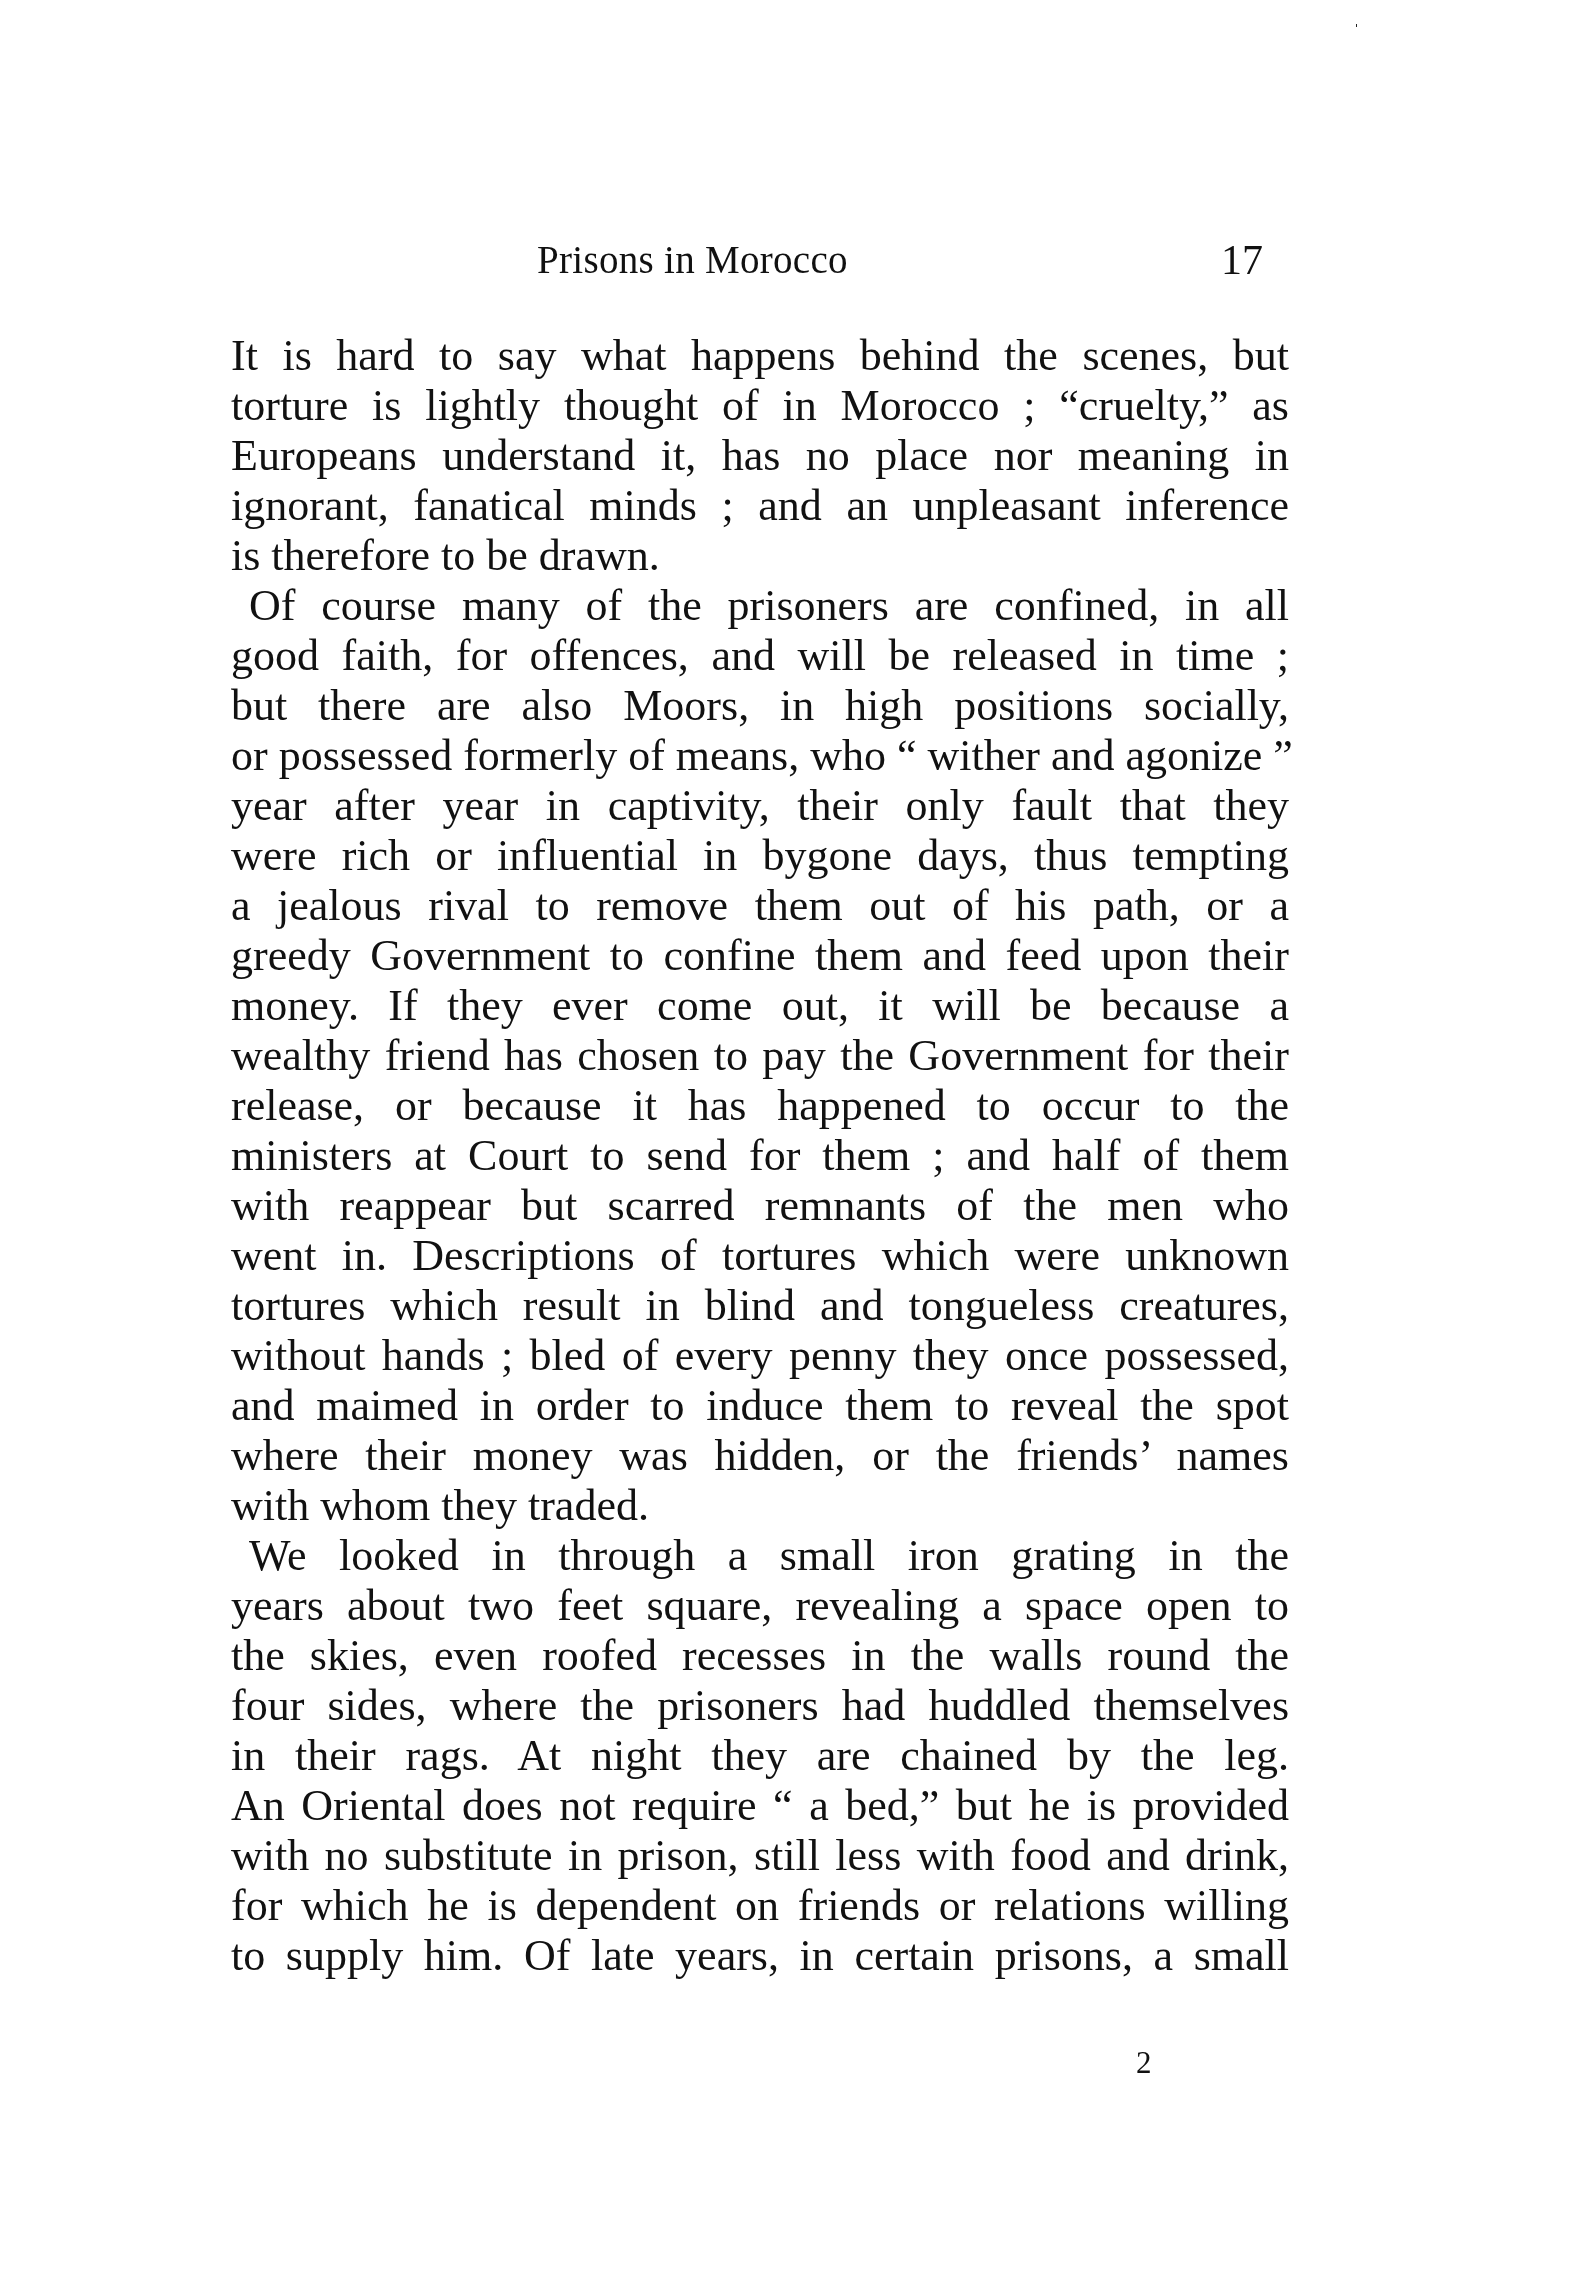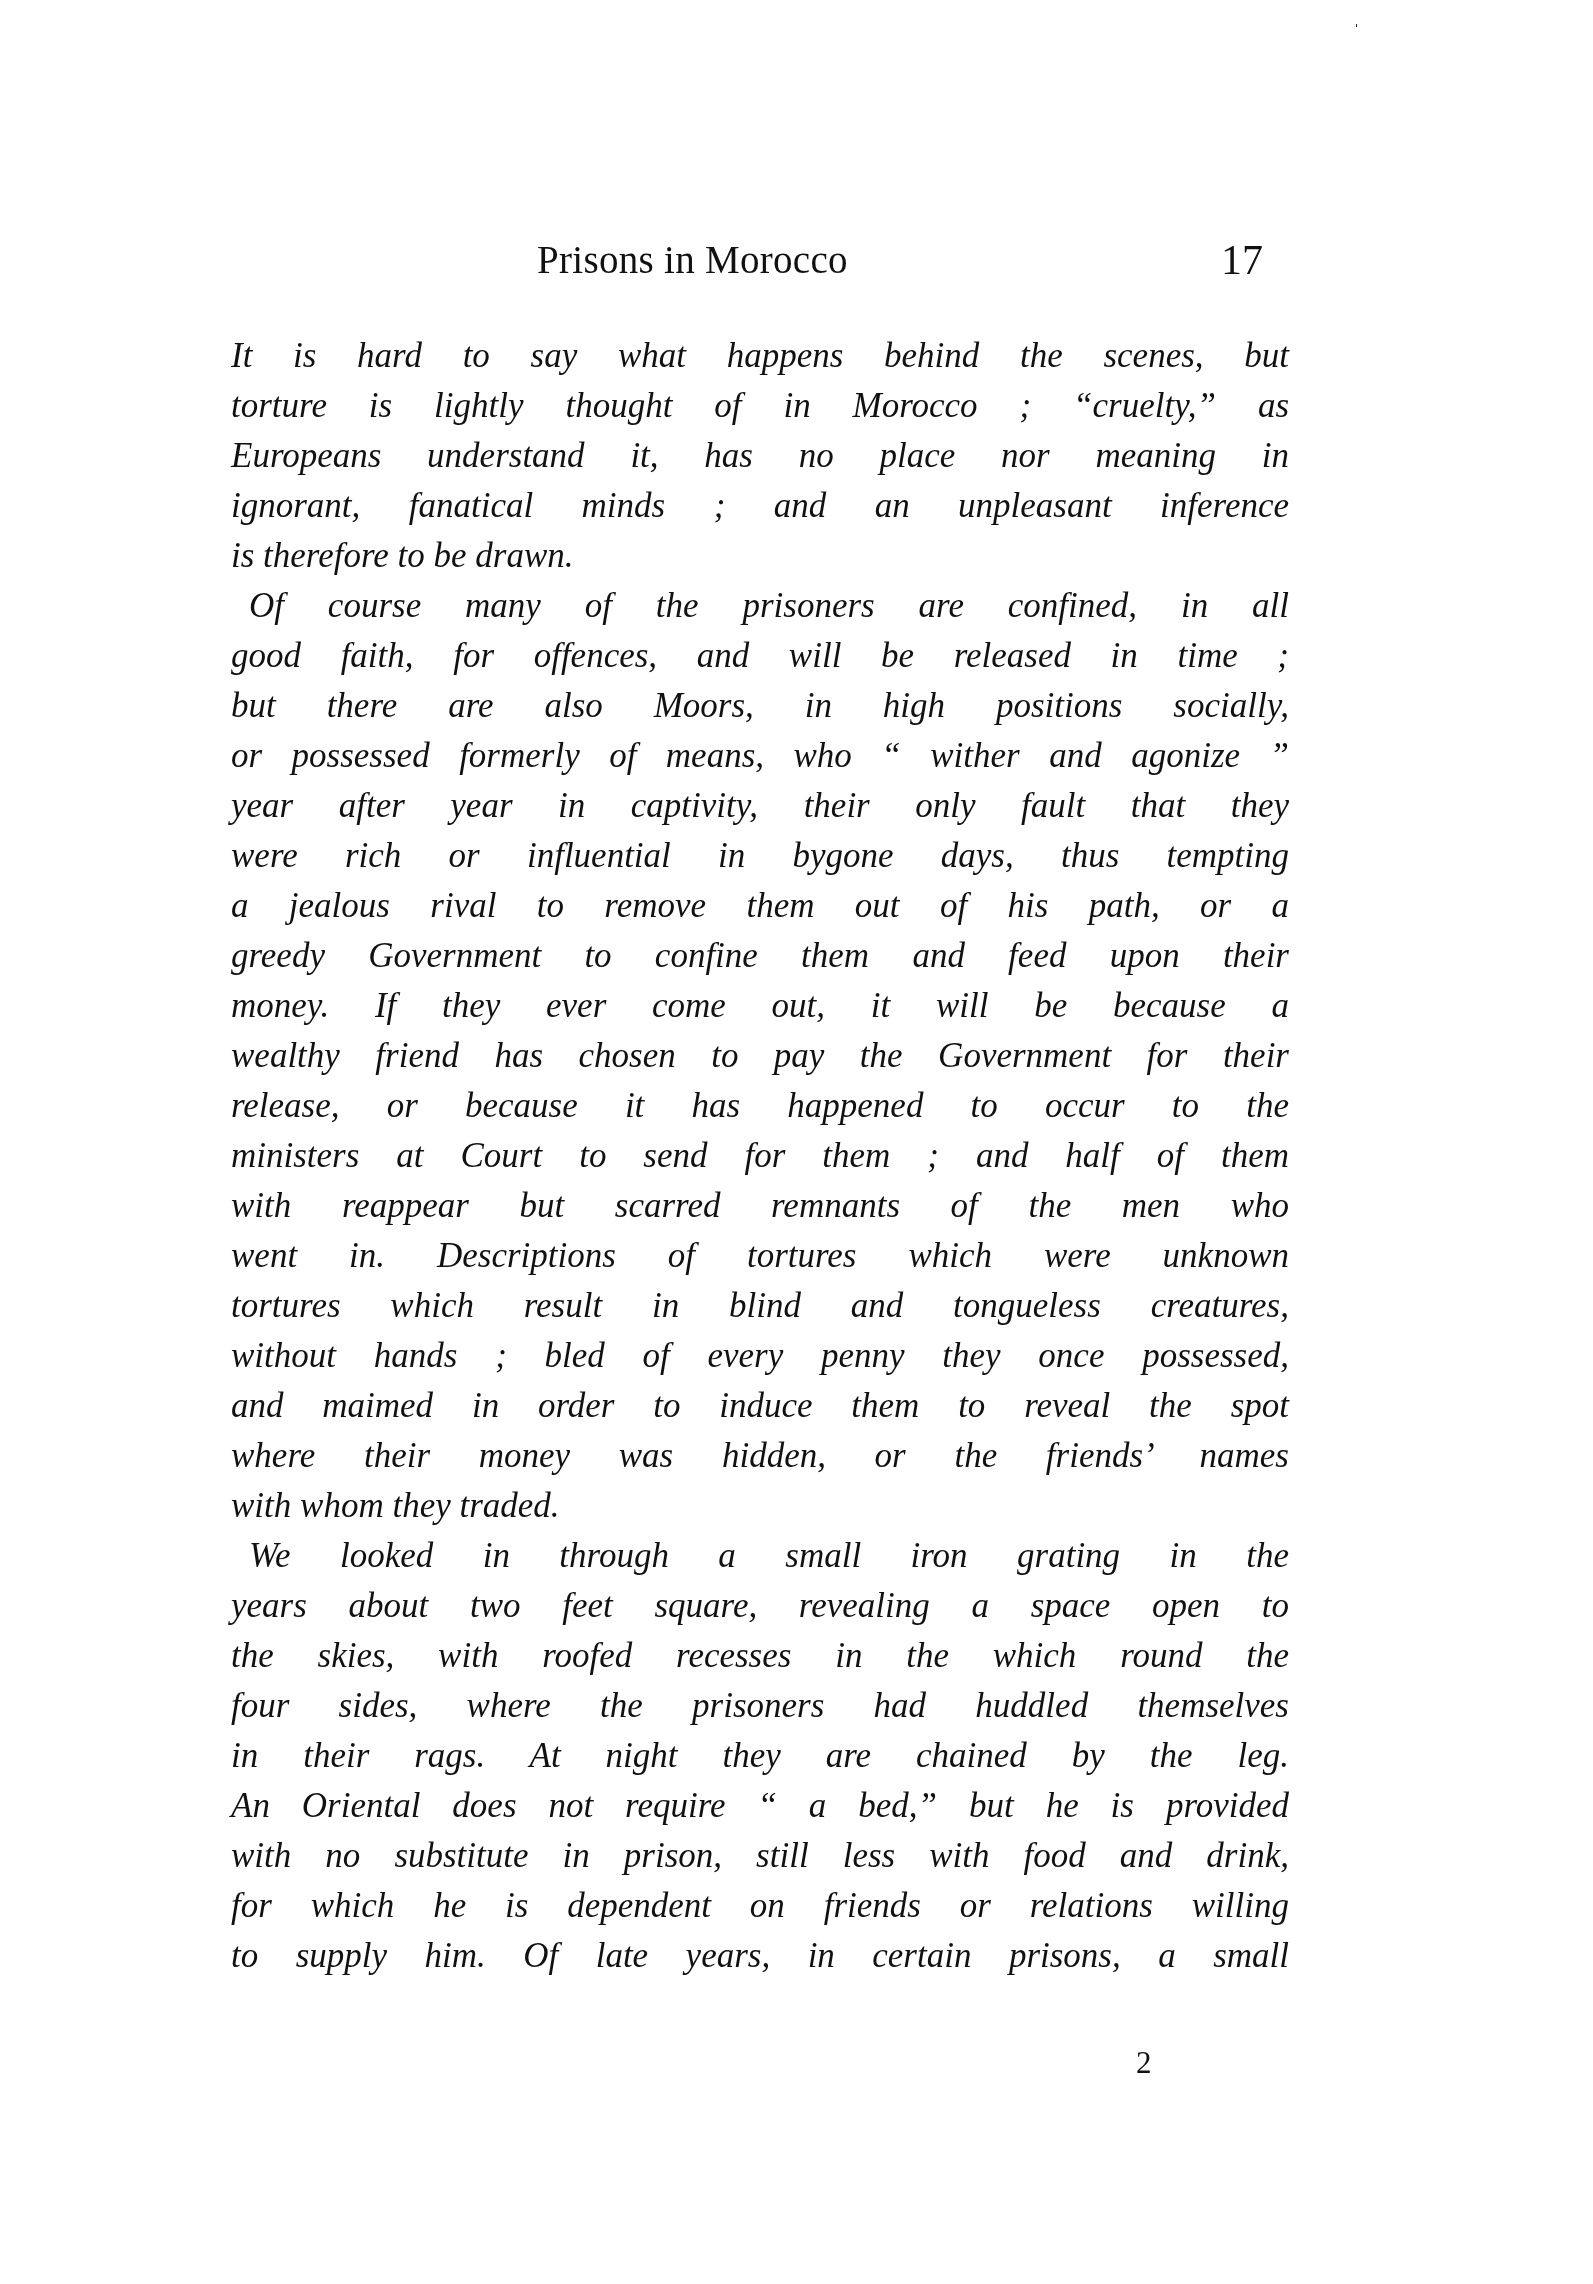--- a/index.html
+++ b/index.html
@@ -47,26 +47,25 @@
       line-height: 58px;
     }
     .body-text {
       position: absolute;
       left: 231px;
       top: 331px;
       width: 1058px;
     }
     .line {
       height: 50px;
-      font-size: 35px;
+      font-size: 44px;
       line-height: 50px;
       text-align: justify;
       text-align-last: justify;
       white-space: nowrap;
-      font-style: italic;
     }
     .line.last {
       text-align-last: left;
     }
     .line.indent {
       padding-left: 18px;
     }
     .signature {
       position: absolute;
       left: 1136px;
@@ -105,21 +104,21 @@
     <div class="line">ministers at Court to send for them ; and half of them</div>
     <div class="line">with reappear but scarred remnants of the men who</div>
     <div class="line">went in.  Descriptions of tortures which were unknown</div>
     <div class="line">tortures which result in blind and tongueless creatures,</div>
     <div class="line">without hands ; bled of every penny they once possessed,</div>
     <div class="line">and maimed in order to induce them to reveal the spot</div>
     <div class="line">where their money was hidden, or the friends’ names</div>
     <div class="line last">with whom they traded.</div>
     <div class="line indent">We looked in through a small iron grating in the</div>
     <div class="line">years about two feet square, revealing a space open to</div>
-    <div class="line">the skies, with roofed recesses in the which round the</div>
+    <div class="line">the skies, even roofed recesses in the walls round the</div>
     <div class="line">four sides, where the prisoners had huddled themselves</div>
     <div class="line">in their rags.  At night they are chained by the leg.</div>
     <div class="line">An Oriental does not require “ a bed,” but he is provided</div>
     <div class="line">with no substitute in prison, still less with food and drink,</div>
     <div class="line">for which he is dependent on friends or relations willing</div>
     <div class="line">to supply him.  Of late years, in certain prisons, a small</div>
   </main>
 
 <div class="signature">2</div>
 

